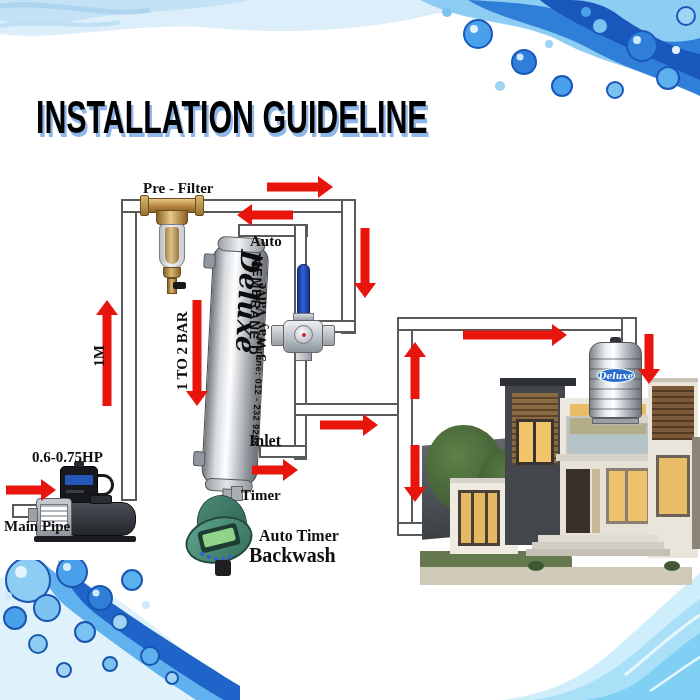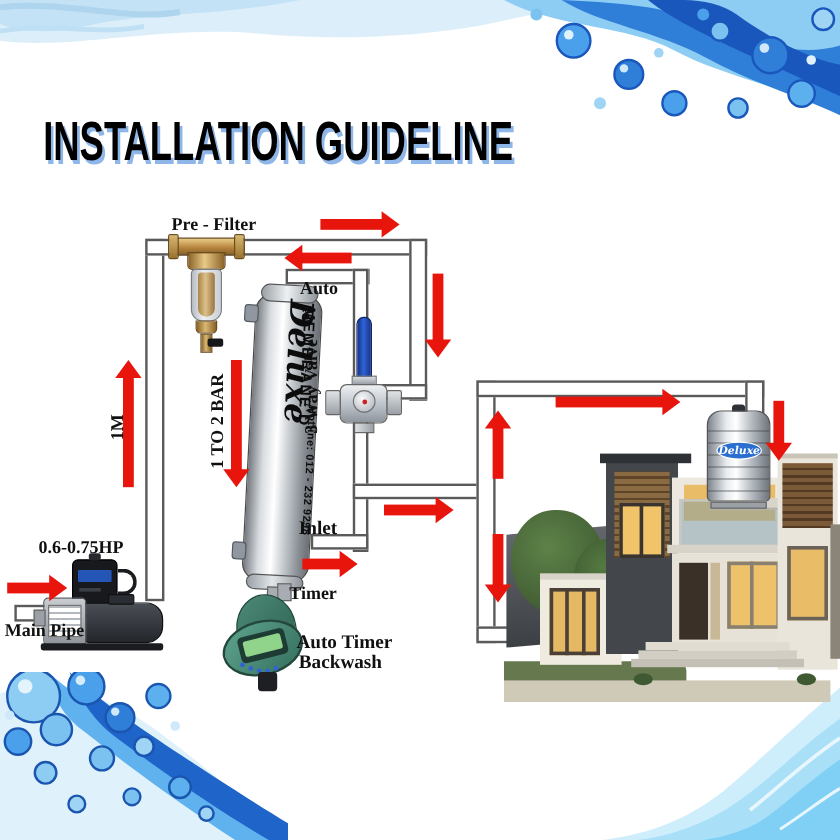--- a/index.html
+++ b/index.html
@@ -340,21 +340,21 @@
   <div class="arw r" style="left:320px;top:414px;width:58px;height:22px"></div>
   <div class="arw u" style="left:404px;top:342px;width:22px;height:57px"></div>
   <div class="arw d" style="left:404px;top:445px;width:22px;height:57px"></div>
   <div class="arw r" style="left:463px;top:324px;width:104px;height:22px"></div>
   <div class="arw d" style="left:638px;top:334px;width:22px;height:50px"></div>
 
   <div class="lab" style="left:143px;top:180px">Pre - Filter</div>
   <div class="lab" style="left:250px;top:233px">Auto</div>
   <div class="lab" style="left:249px;top:432px;font-size:16px">Inlet</div>
   <div class="lab" style="left:241px;top:487px">Timer</div>
-  <div class="lab" style="left:247px;top:527px;font-size:16px">Auto Timer</div>
-  <div class="lab" style="left:249px;top:544px;font-size:16px">Backwash</div>
+  <div class="lab" style="left:259px;top:527px;font-size:16px">Auto Timer</div>
+  <div class="lab" style="left:249px;top:544px;font-size:20px">Backwash</div>
   <div class="lab" style="left:32px;top:449px">0.6-0.75HP</div>
   <div class="lab" style="left:4px;top:518px">Main Pipe</div>
   <div class="vlab" style="left:99px;top:356px">1M</div>
   <div class="vlab" style="left:182px;top:351px">1 TO 2 BAR</div>
   <div class="vlab" style="left:261px;top:322px">3 Way Valve</div>
 
 </div>
 
 </body></html>

